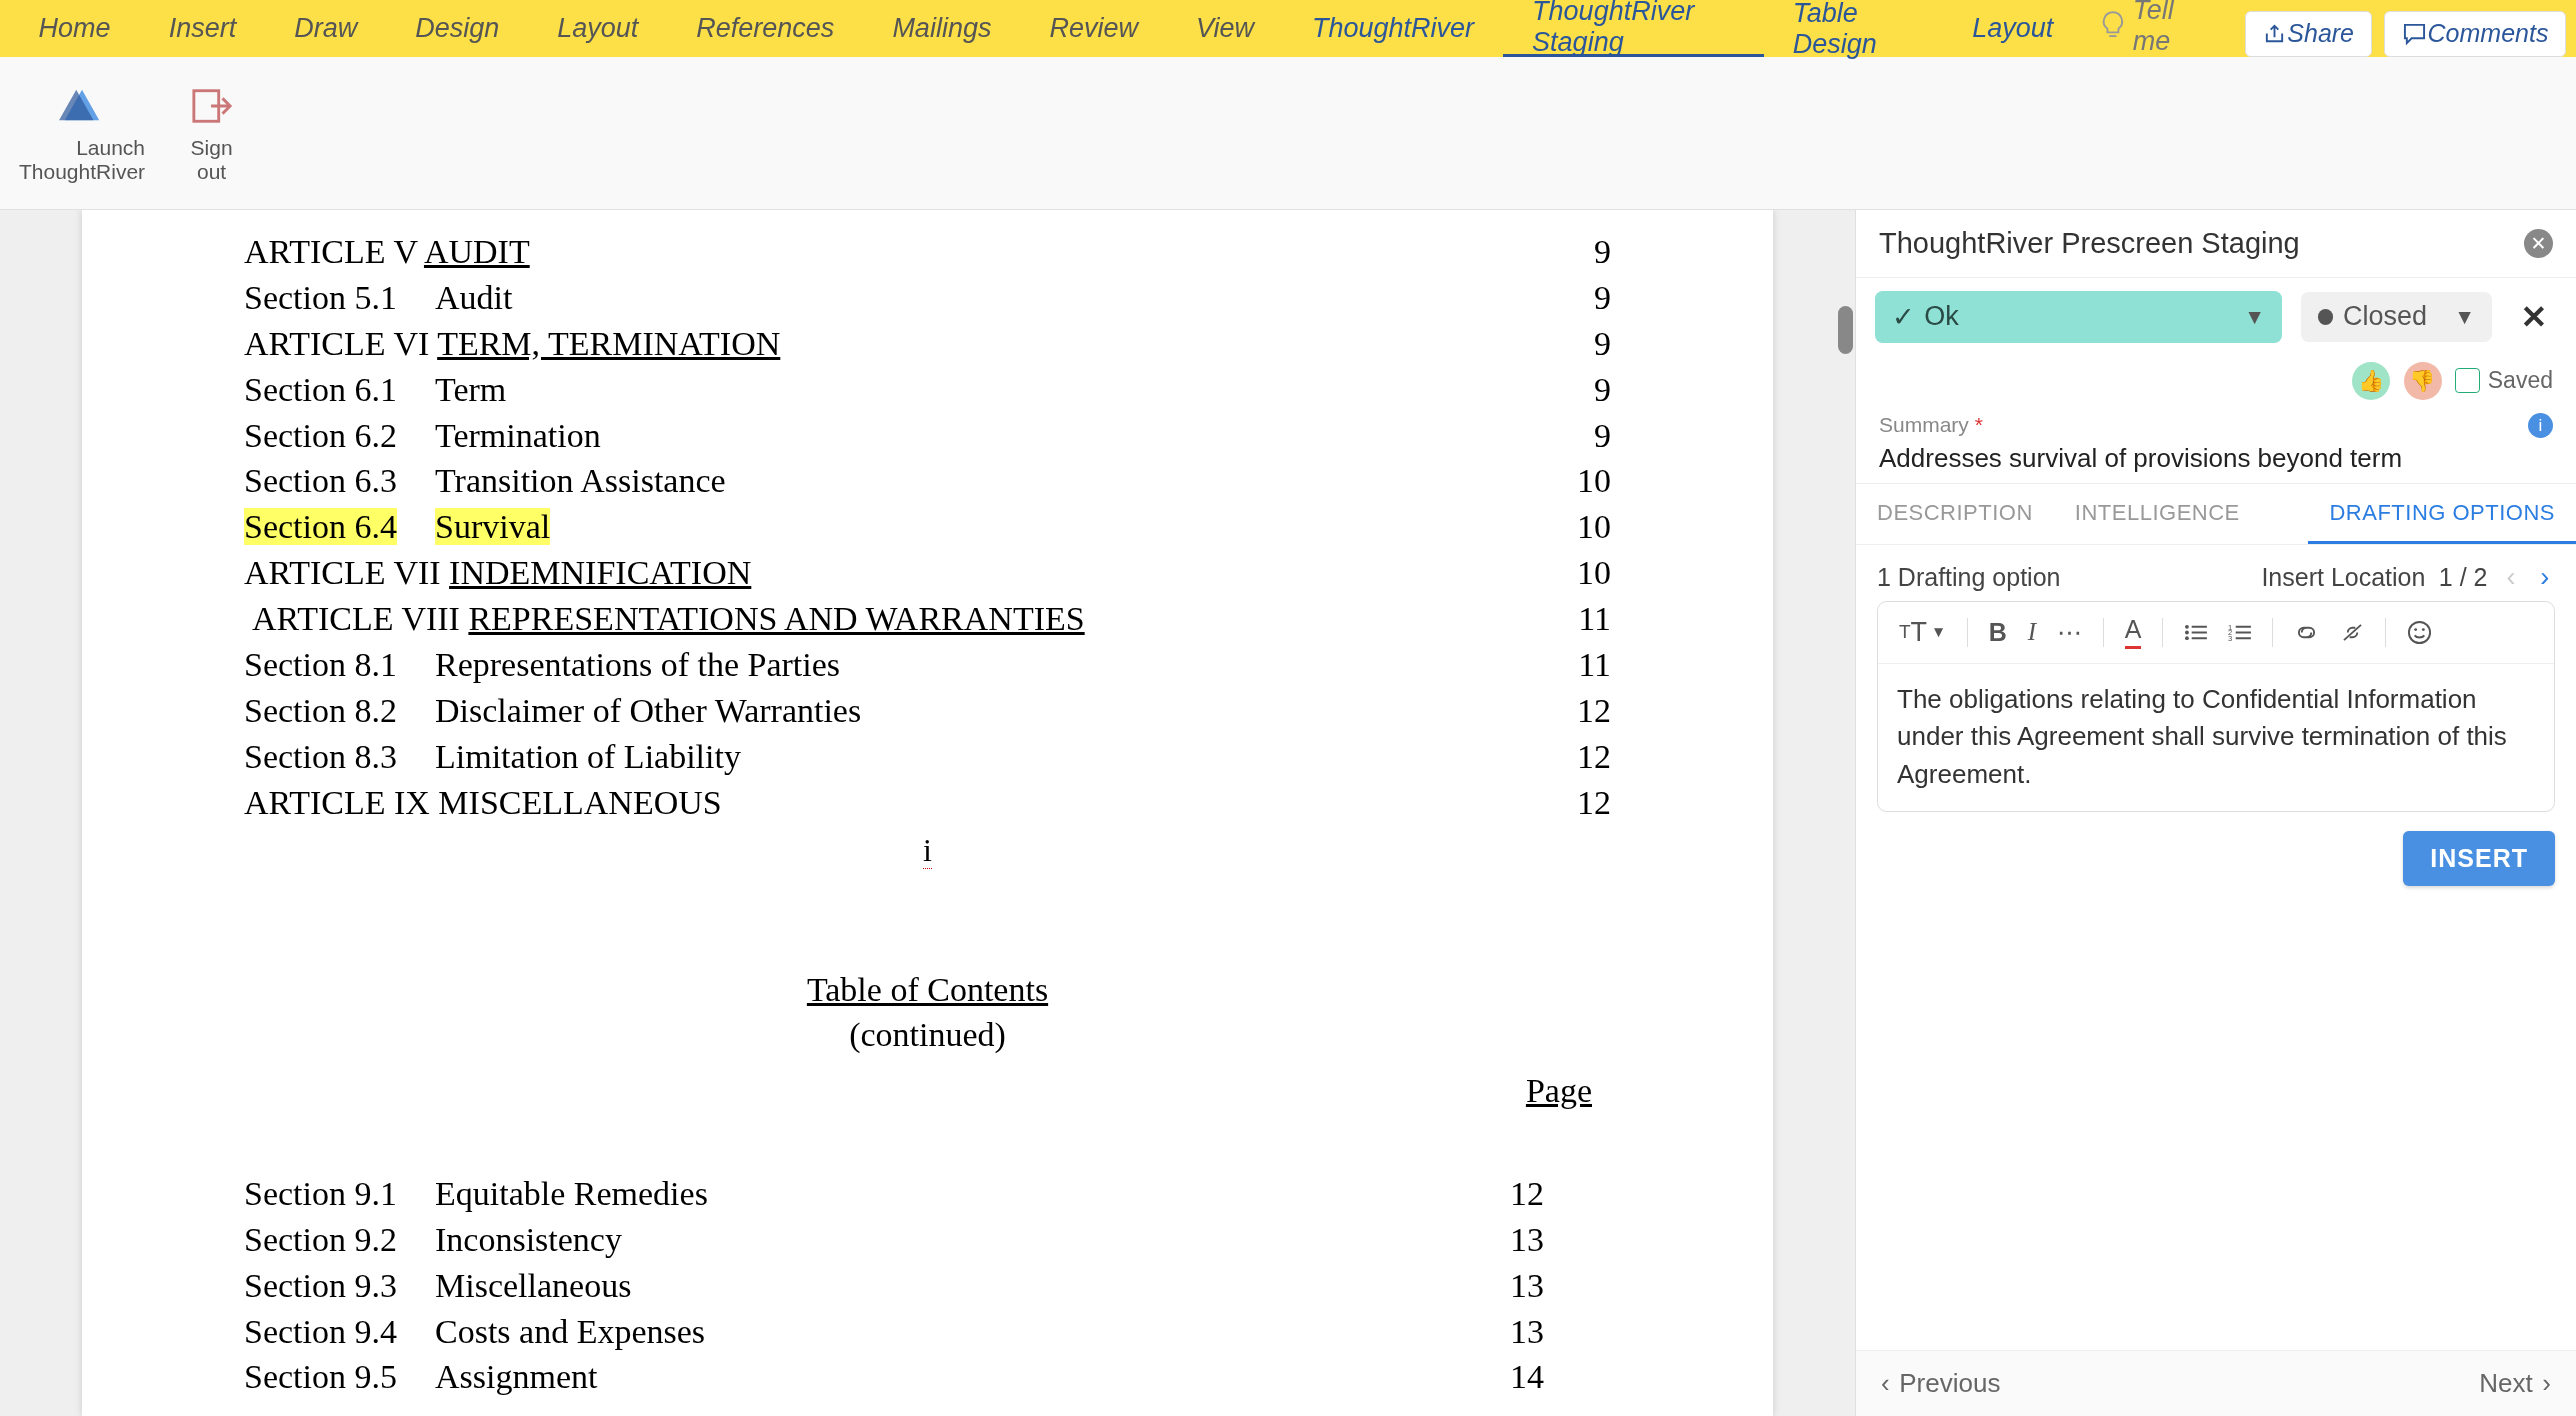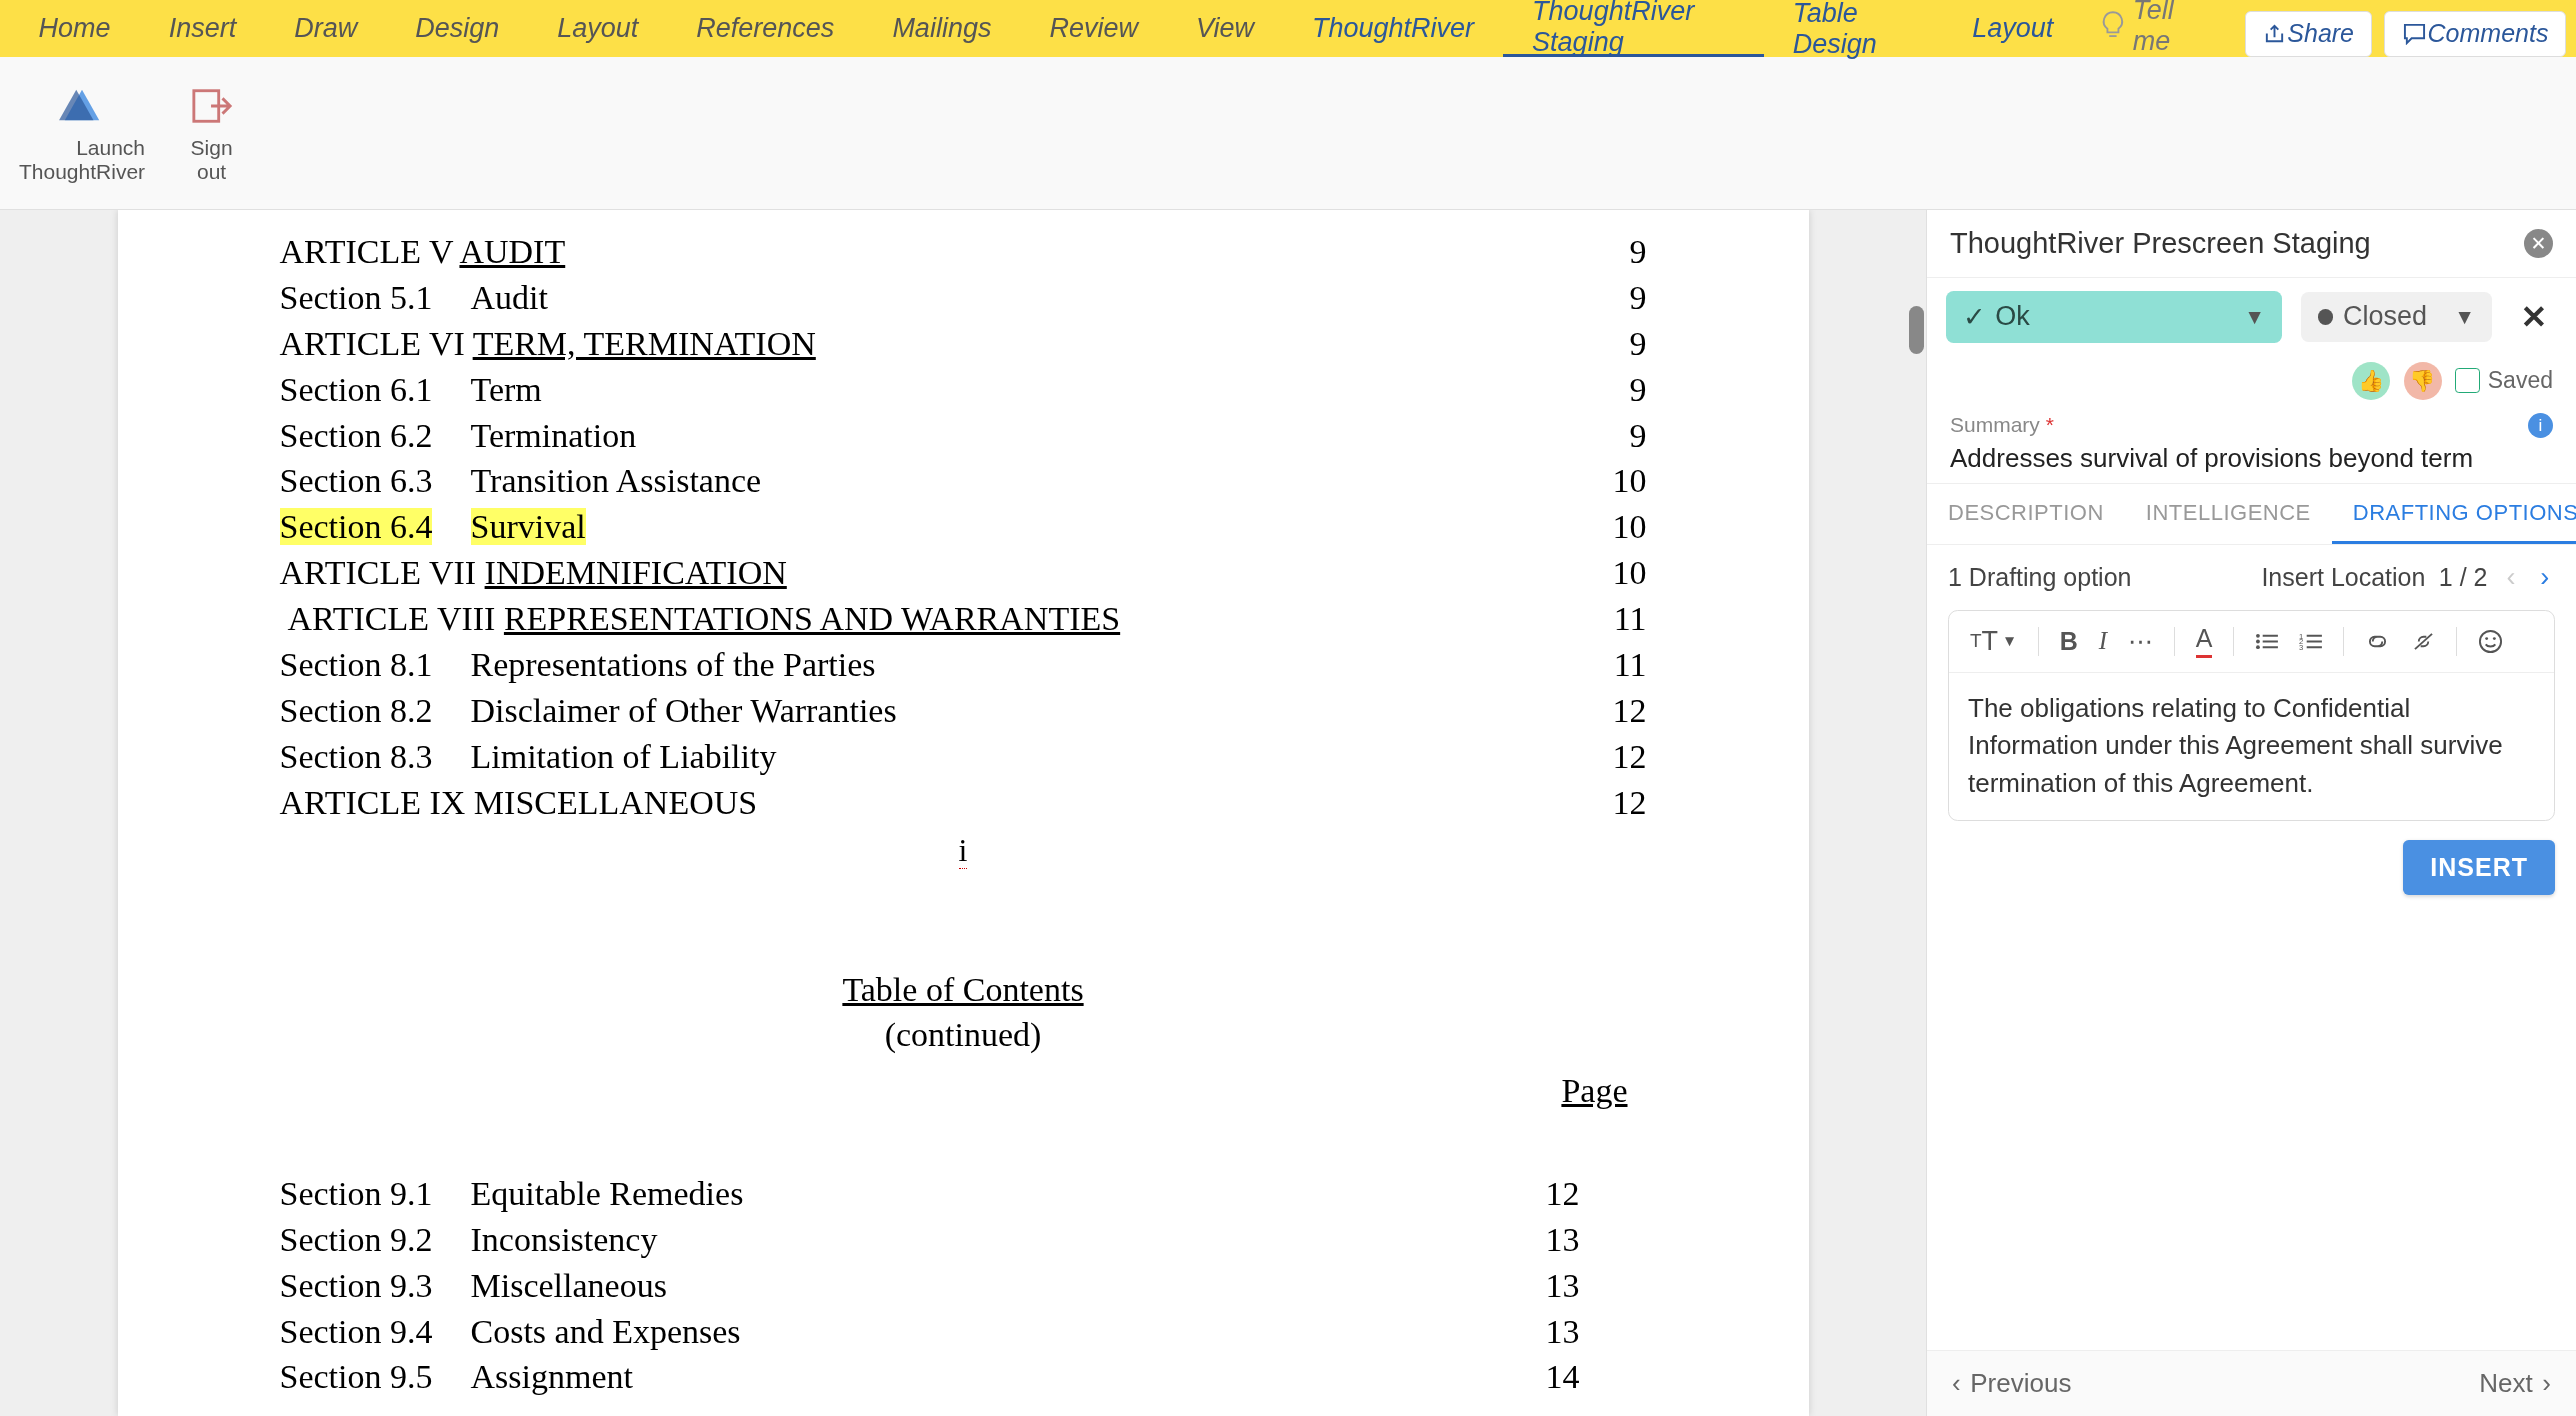--- a/index.html
+++ b/index.html
@@ -31,21 +31,21 @@
   .toc-page { width: 57px; text-align: right; }
   .highlight { background: #ffff66; display: inline; }
   .toc-center { text-align: center; margin-top: 94px; }
   .toc-center .underline { text-decoration: underline; }
   .page-label { text-align: right; text-decoration: underline; margin-top: 9.6px; margin-bottom: 57px; padding-right: 19px;}
   .footer-i { text-align:center; font-size:32px; color:#000; margin-top:3.8px;}
   .footer-i span { border-bottom:1.9px dotted #c00; }
   .scrollbar-thumb { position:absolute; right:1.9px; top:96px; width:15.3px; height:48px; background:#888; border-radius:7.6px;}
 
   
-  .panel { width: 650px; background: #fff; border-left: 1px solid #e0e0e0; display: flex; flex-direction: column; font-size: 25px; color: #333; }
+  .panel { width: 721px; background: #fff; border-left: 1px solid #e0e0e0; display: flex; flex-direction: column; font-size: 25px; color: #333; }
   .panel-header { display: flex; align-items: center; justify-content: space-between; padding: 17px 23px; font-size: 29px; font-weight: 500; border-bottom: 1px solid #eee;}
   .close-x { width: 29px; height:29px; border-radius:50%; background:#888; color:#fff; display:flex; align-items:center; justify-content:center; font-size:19px; cursor:pointer;}
   .pill-row { display:flex; align-items:center; gap:19px; padding: 13.4px 19px; }
   .pill { display:flex; align-items:center; gap:9.6px; border-radius:7.6px; padding:9.6px 17px; font-size:27px; }
   .pill.ok { background:#8fe0d5; color:#2a4a45; flex:1; justify-content:space-between;}
   .pill.ok .left { display:flex; align-items:center; gap:9.6px;}
   .pill.closed { background:#f0f0f0; color:#555; justify-content:space-between; min-width:191px;}
   .pill.closed .left { display:flex; align-items:center; gap:9.6px;}
   .pill .dot { width:15.3px; height:15.3px; border-radius:50%; background:#555;}
   .big-x { font-size:32px; font-weight:bold; padding:0 9.6px; cursor:pointer;}
@@ -57,21 +57,21 @@
   .saved-icon { width:25px; height:25px; border:1.9px solid #2a7; border-radius:3.8px; position:relative;}
   .summary-block { padding: 0 23px 9.6px; border-bottom:1px solid #eee;}
   .summary-label { font-size:21px; color:#888; }
   .summary-label .req { color:#d33;}
   .summary-info { float:right; width:25px; height:25px; border-radius:50%; background:#4a90e2; color:#fff; font-size:17px; display:flex; align-items:center; justify-content:center;}
   .summary-text { font-size:26px; color:#222; margin-top:5.7px;}
   .subtabs { display:flex; border-bottom:1px solid #eee;}
   .subtab { flex:0 0 auto; padding:15.3px 21px; font-size:22px; color:#999; letter-spacing:0.5px;}
   .subtab.active { color:#2b7de1; border-bottom:3.8px solid #2b7de1;}
   .drafting-body { padding: 17px 21px; flex:1; overflow:auto;}
-  .draft-row { display:flex; justify-content:space-between; align-items:center; font-size:25px; color:#444; margin-bottom:17px;gap:35px;}
+  .draft-row { display:flex; justify-content:space-between; align-items:center; font-size:25px; color:#444; margin-bottom:8px;gap:35px;}
   .draft-row .loc { display:flex; align-items:center; gap:13.4px;}
   .nav-arrow { color:#2b7de1; font-size:27px; cursor:pointer; padding:0 5.7px;}
   .nav-arrow.disabled { color:#ccc;}
   .editor { border:1px solid #ddd; border-radius:9.6px; overflow:hidden;}
   .editor-toolbar { display:flex; align-items:center; gap:5.7px; padding:9.6px 13.4px; border-bottom:1px solid #eee; color:#555;}
   .et-btn { padding:3.8px 7.6px; font-size:25px; cursor:pointer; display:flex; align-items:center;}
   .et-sep { width:1px; height:29px; background:#ddd; margin:0 7.6px;}
   .editor-body { padding:17px 19px; font-size:26px; color:#333; line-height:1.45; min-height:124px;}
   .insert-btn-row { display:flex; justify-content:flex-end; margin-top:19px;}
   .insert-btn { background:#4a90e2; color:#fff; border:none; border-radius:5.7px; padding:13.4px 27px; font-size:25px; font-weight:600; letter-spacing:1px; box-shadow:0 1.9px 3.8px rgba(0,0,0,0.15); cursor:pointer;}

